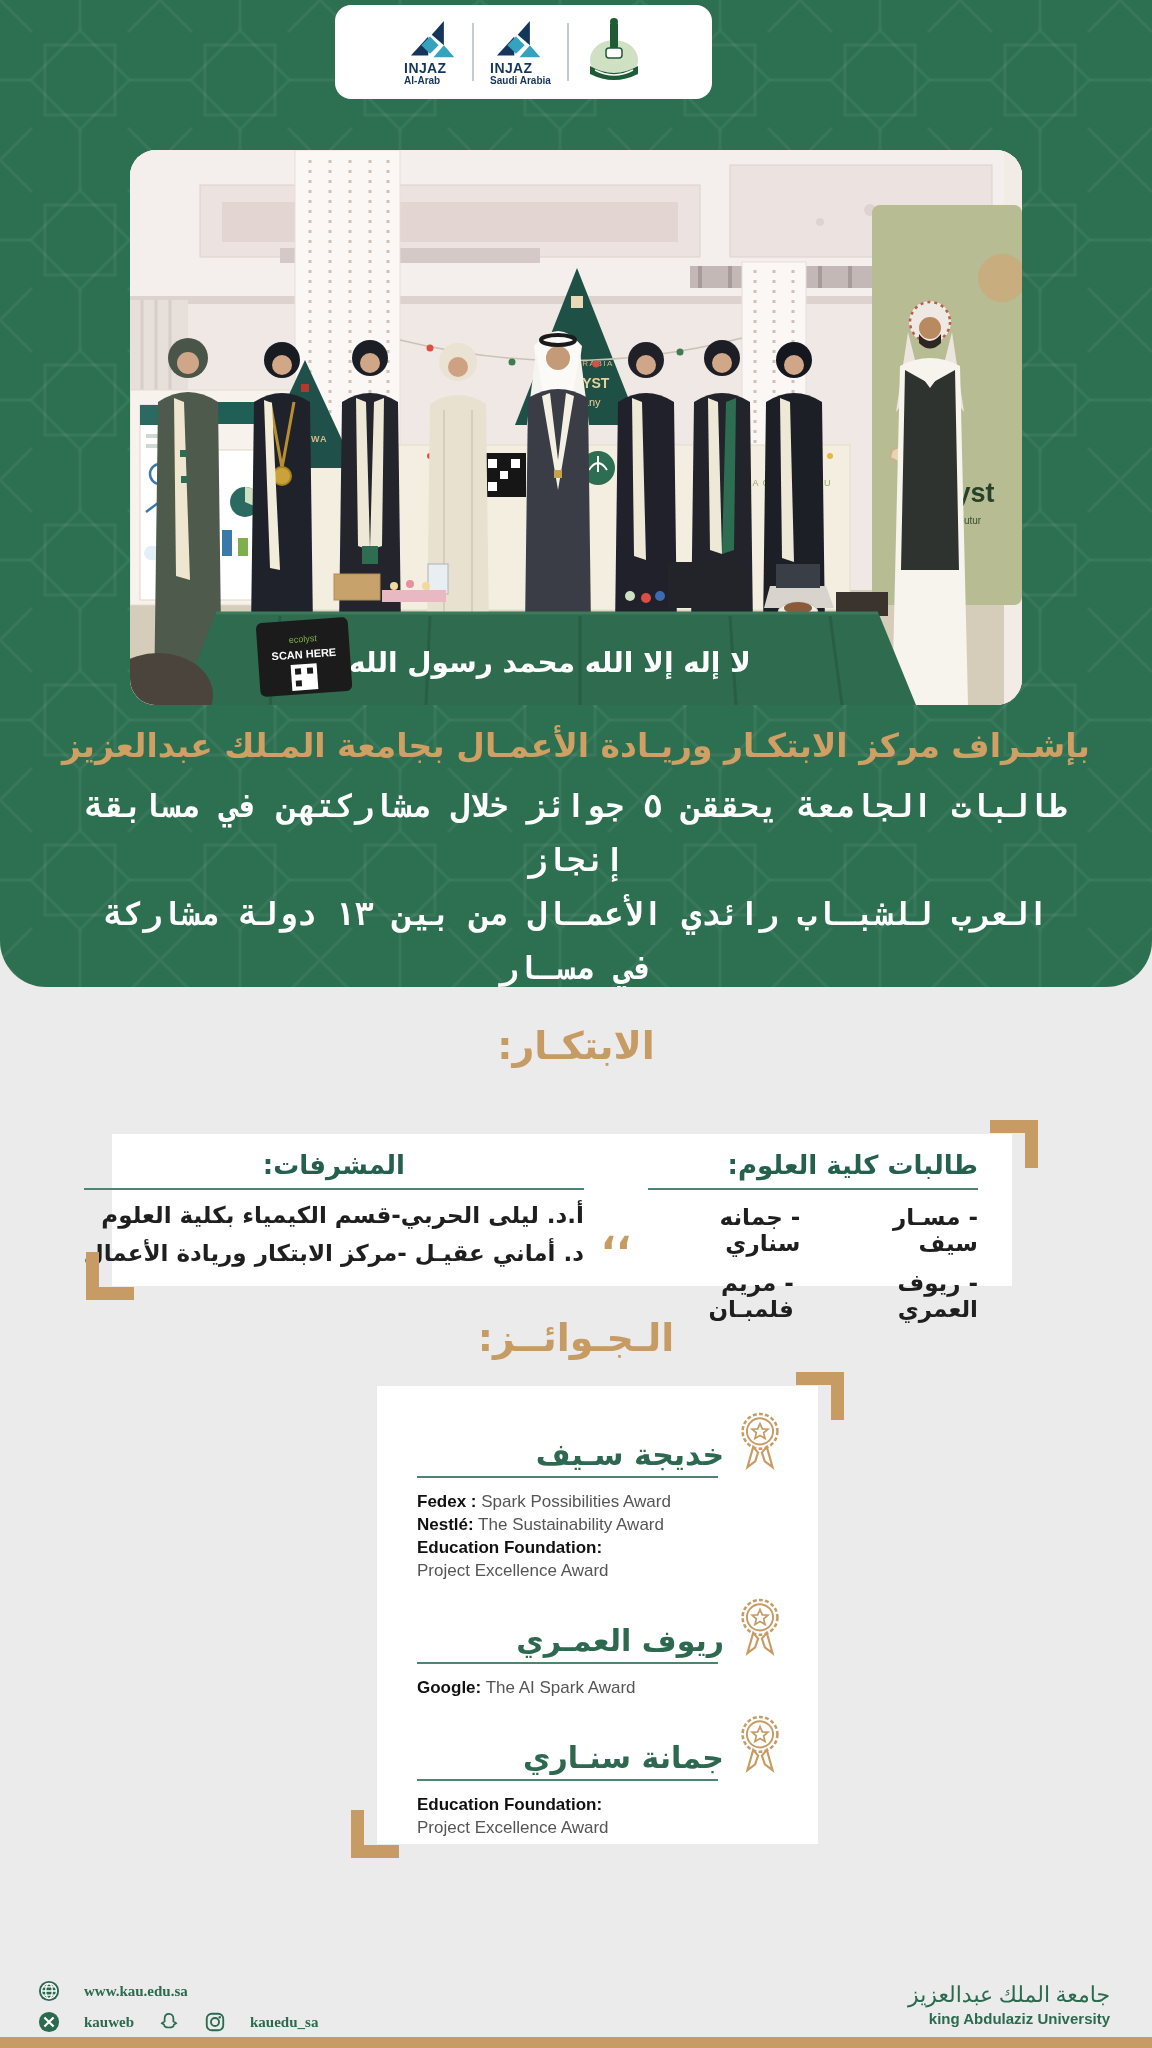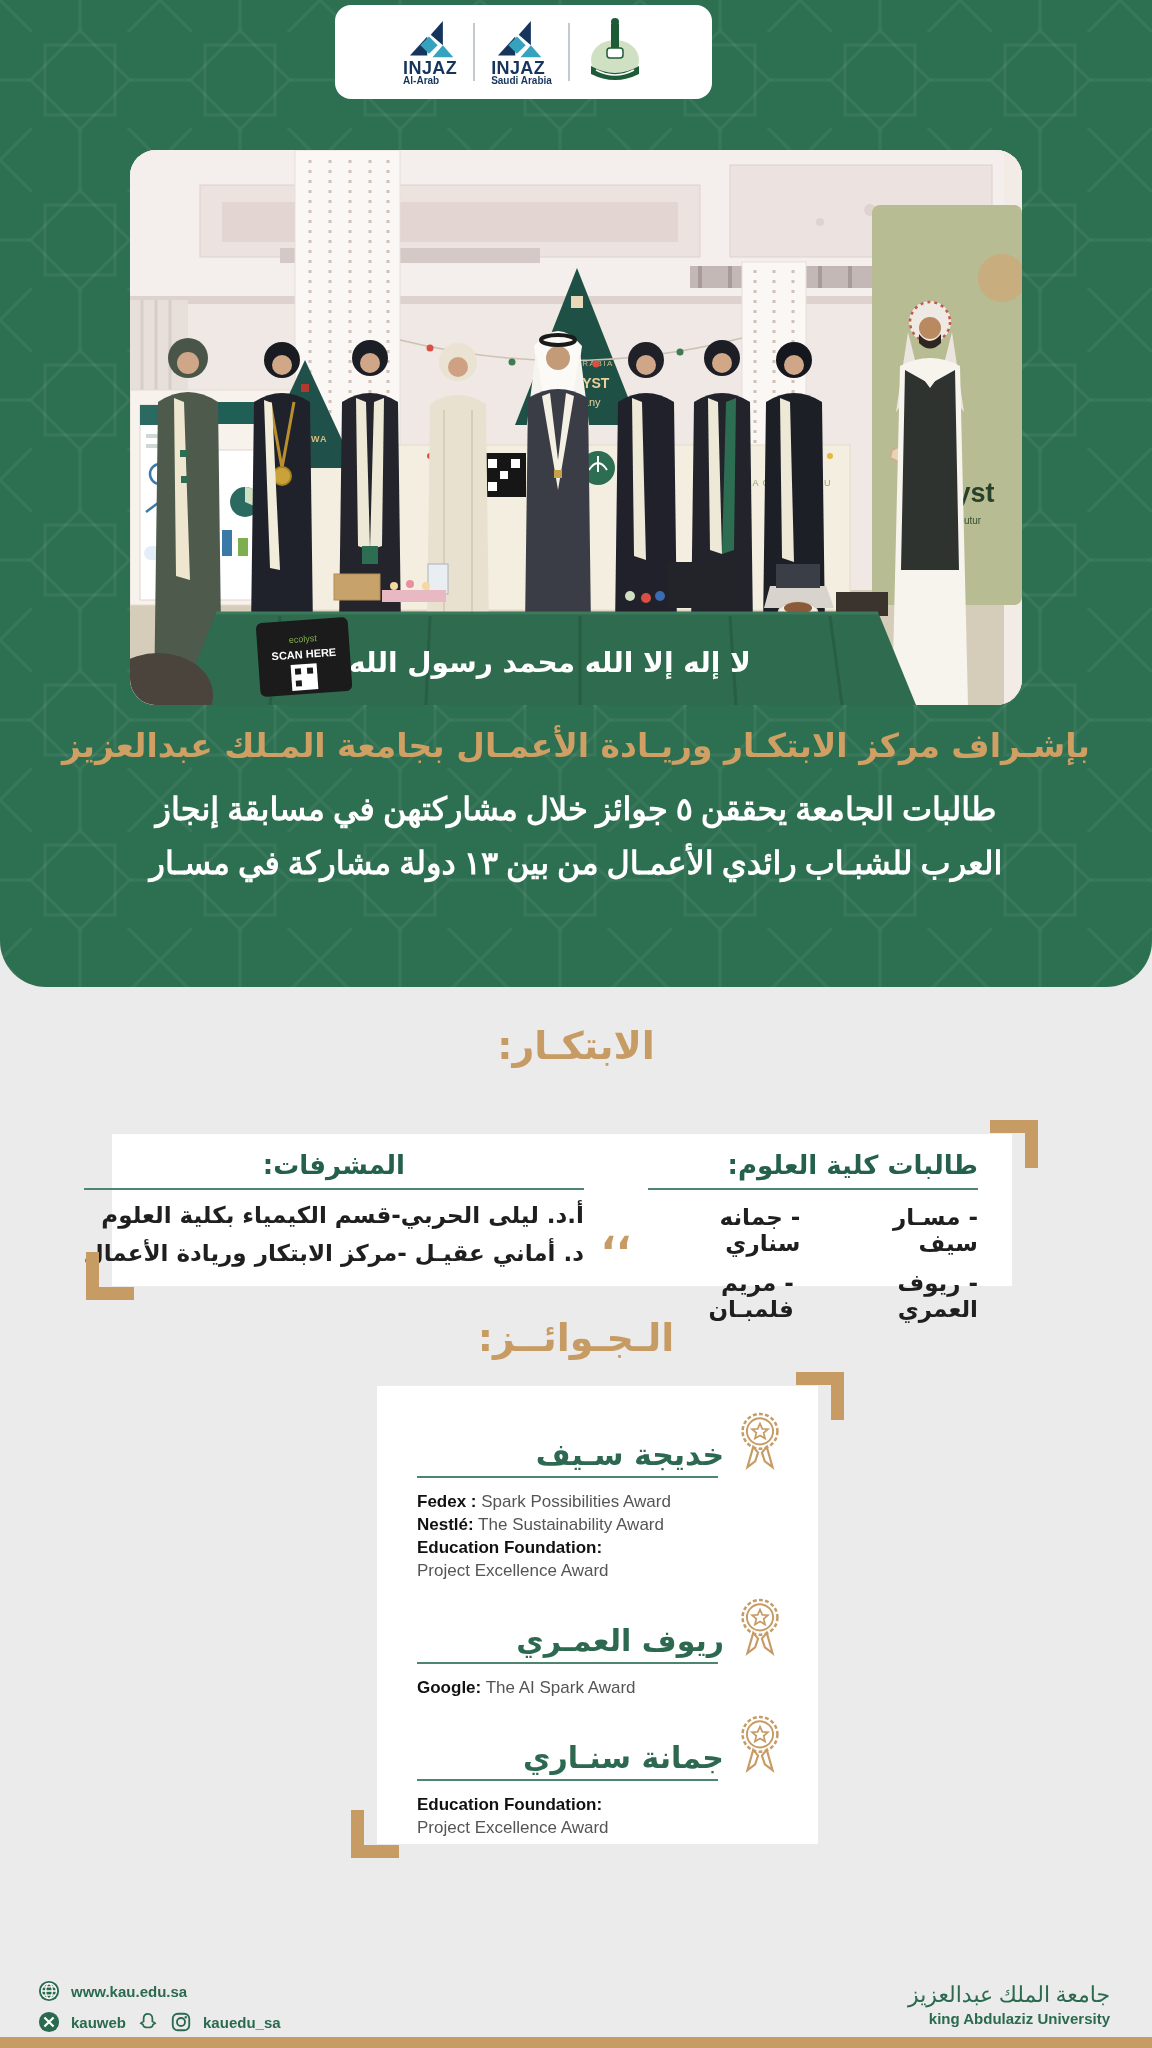--- a/index.html
+++ b/index.html
@@ -7,32 +7,32 @@
   .page { position:relative; width:1152px; height:2048px; margin:0 auto; background:#ebebeb; overflow:hidden; }
 
   
   .hero { position:absolute; top:0; left:0; width:1152px; height:987px; background:#2d6f51;
           border-radius:0 0 46px 46px; overflow:hidden; }
   .hero-pattern { position:absolute; inset:0; }
 
   .logo-card { position:absolute; top:5px; left:335px; width:377px; height:94px; background:#ffffff;
                border-radius:16px; display:flex; align-items:center; justify-content:center; gap:16px; }
   .injaz-block { display:flex; flex-direction:column; align-items:flex-start; }
-  .injaz-name { font-weight:bold; font-size:18px; color:#16355c; letter-spacing:.4px; line-height:13px; }
+  .injaz-name { font-weight:bold; font-size:14px; color:#16355c; letter-spacing:.4px; line-height:13px; }
   .injaz-sub  { font-size:10px; color:#16355c; font-weight:bold; line-height:12px; }
   .logo-divider { width:2px; height:58px; background:#c3cad1; }
 
   .hero-photo { position:absolute; top:150px; left:130px; width:892px; height:555px;
                 border-radius:26px; overflow:hidden; background:#efe8e4; }
 
   .hero-title { position:absolute; top:726px; left:0; width:100%; text-align:center;
                 font-family:"DejaVu Sans", sans-serif; font-weight:bold; font-size:33px;
                 color:#cf9f63; }
   .hero-body { position:absolute; top:782px; left:76px; width:1000px; text-align:center;
-               font-family:Liberation Serif, serif; font-weight:bold; font-size:32px;
+               font-family:Liberation Mono, monospace; font-weight:bold; font-size:32px;
                color:#ffffff; line-height:54px; }
 
   
   .section-title { position:absolute; left:0; width:100%; text-align:center;
                    font-family:"DejaVu Sans", sans-serif; font-weight:bold; font-size:38px; color:#c79b64; }
   .st-participations { top:1024px; }
   .st-awards { top:1316px; }
 
   
   .bracket-card { position:absolute; background:#ffffff; }
@@ -62,21 +62,21 @@
   .award-entry { margin-bottom:16px; }
   .entry-head { direction:rtl; display:flex; align-items:flex-end; gap:14px; }
   .entry-name { font-family:"DejaVu Sans", sans-serif; font-weight:bold; font-size:30px; color:#2c6950; }
   .entry-underline { height:2px; background:#4e8570; margin:4px 64px 12px 0; }
   .entry-lines { direction:ltr; text-align:left; font-size:17px; line-height:23px; }
   .entry-lines p b { color:#111111;text-align:center; }
   .entry-lines p span { color:#555555; }
 
   
   .footer-left { position:absolute; left:38px; top:1980px; }
-  .footer-row { display:flex; align-items:center; gap:11px; margin-bottom:9px; }
+  .footer-row { display:flex; align-items:center; gap:24px; margin-bottom:9px;font-family:Liberation Serif, serif; }
   .footer-text { font-size:15px; font-weight:bold; color:#2a6a4f; }
   .footer-right { position:absolute; right:42px; top:1982px; text-align:right; }
   .uni-ar { font-family:Liberation Serif, serif; font-size:22px; color:#2a6a4f; }
   .uni-en { font-size:15px; font-weight:bold; color:#2a6a4f; margin-top:2px; }
   .bottom-bar { position:absolute; left:0; bottom:0; width:100%; height:11px; background:#c79b64; }
 </style>
 </head>
 <body>
 
 <div class="page">

